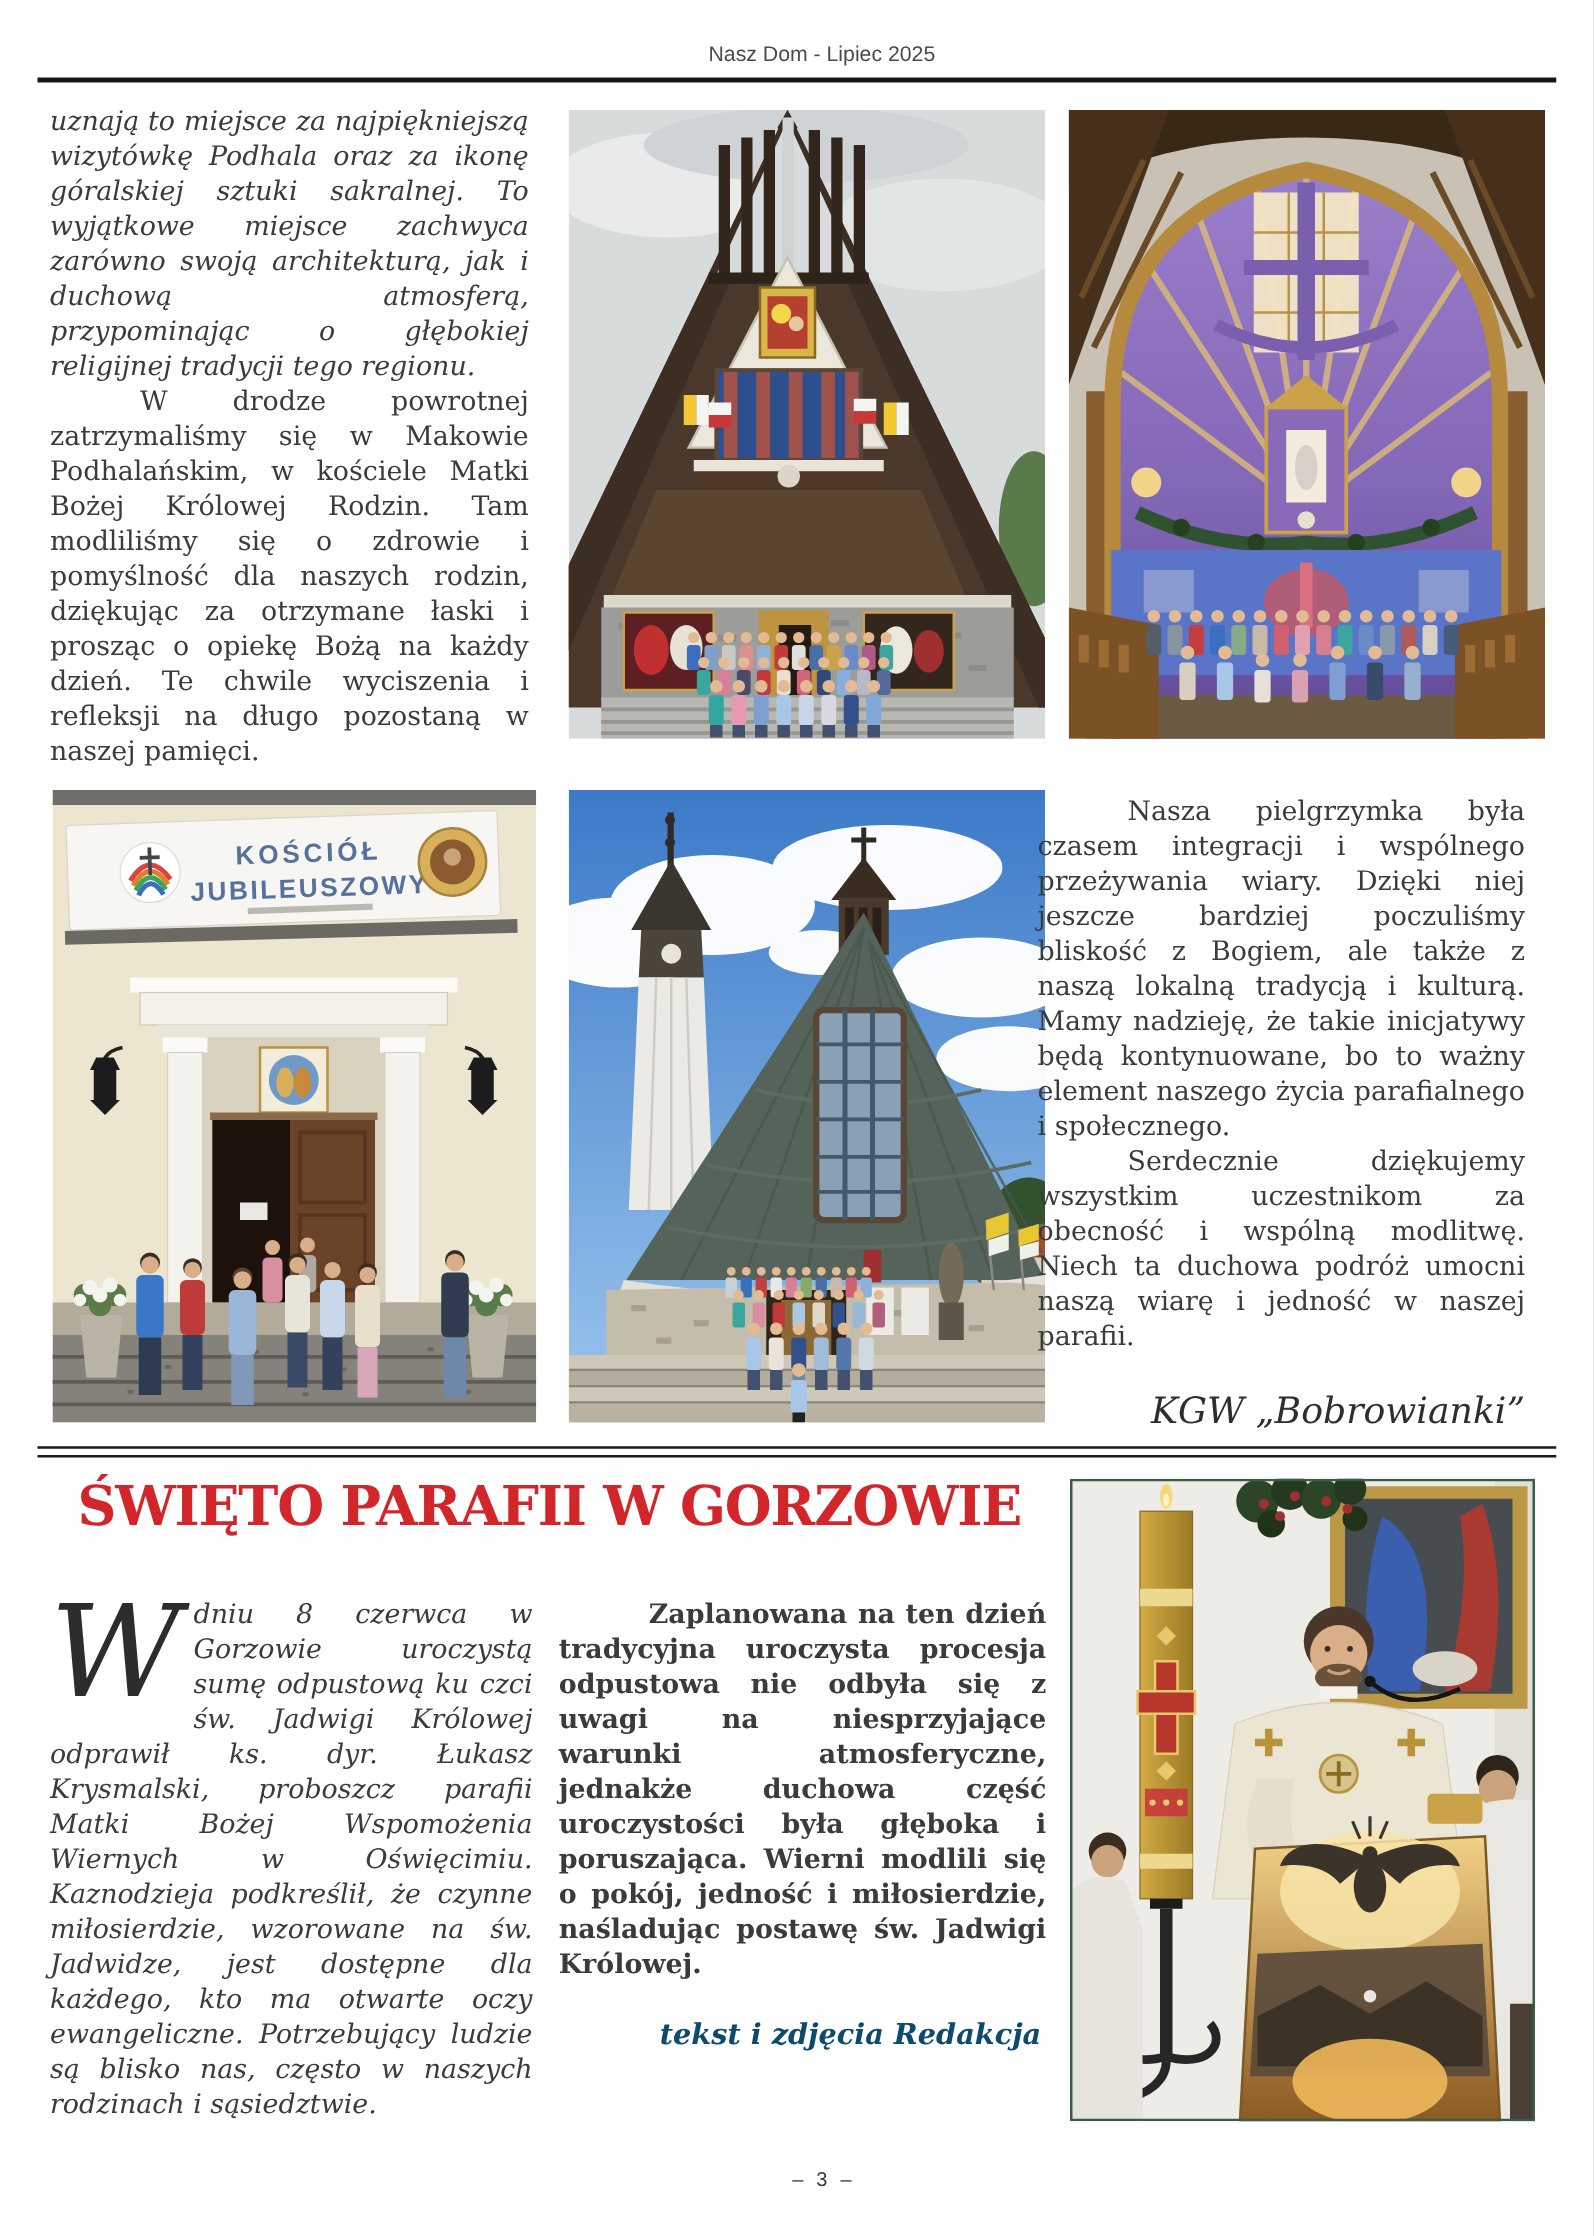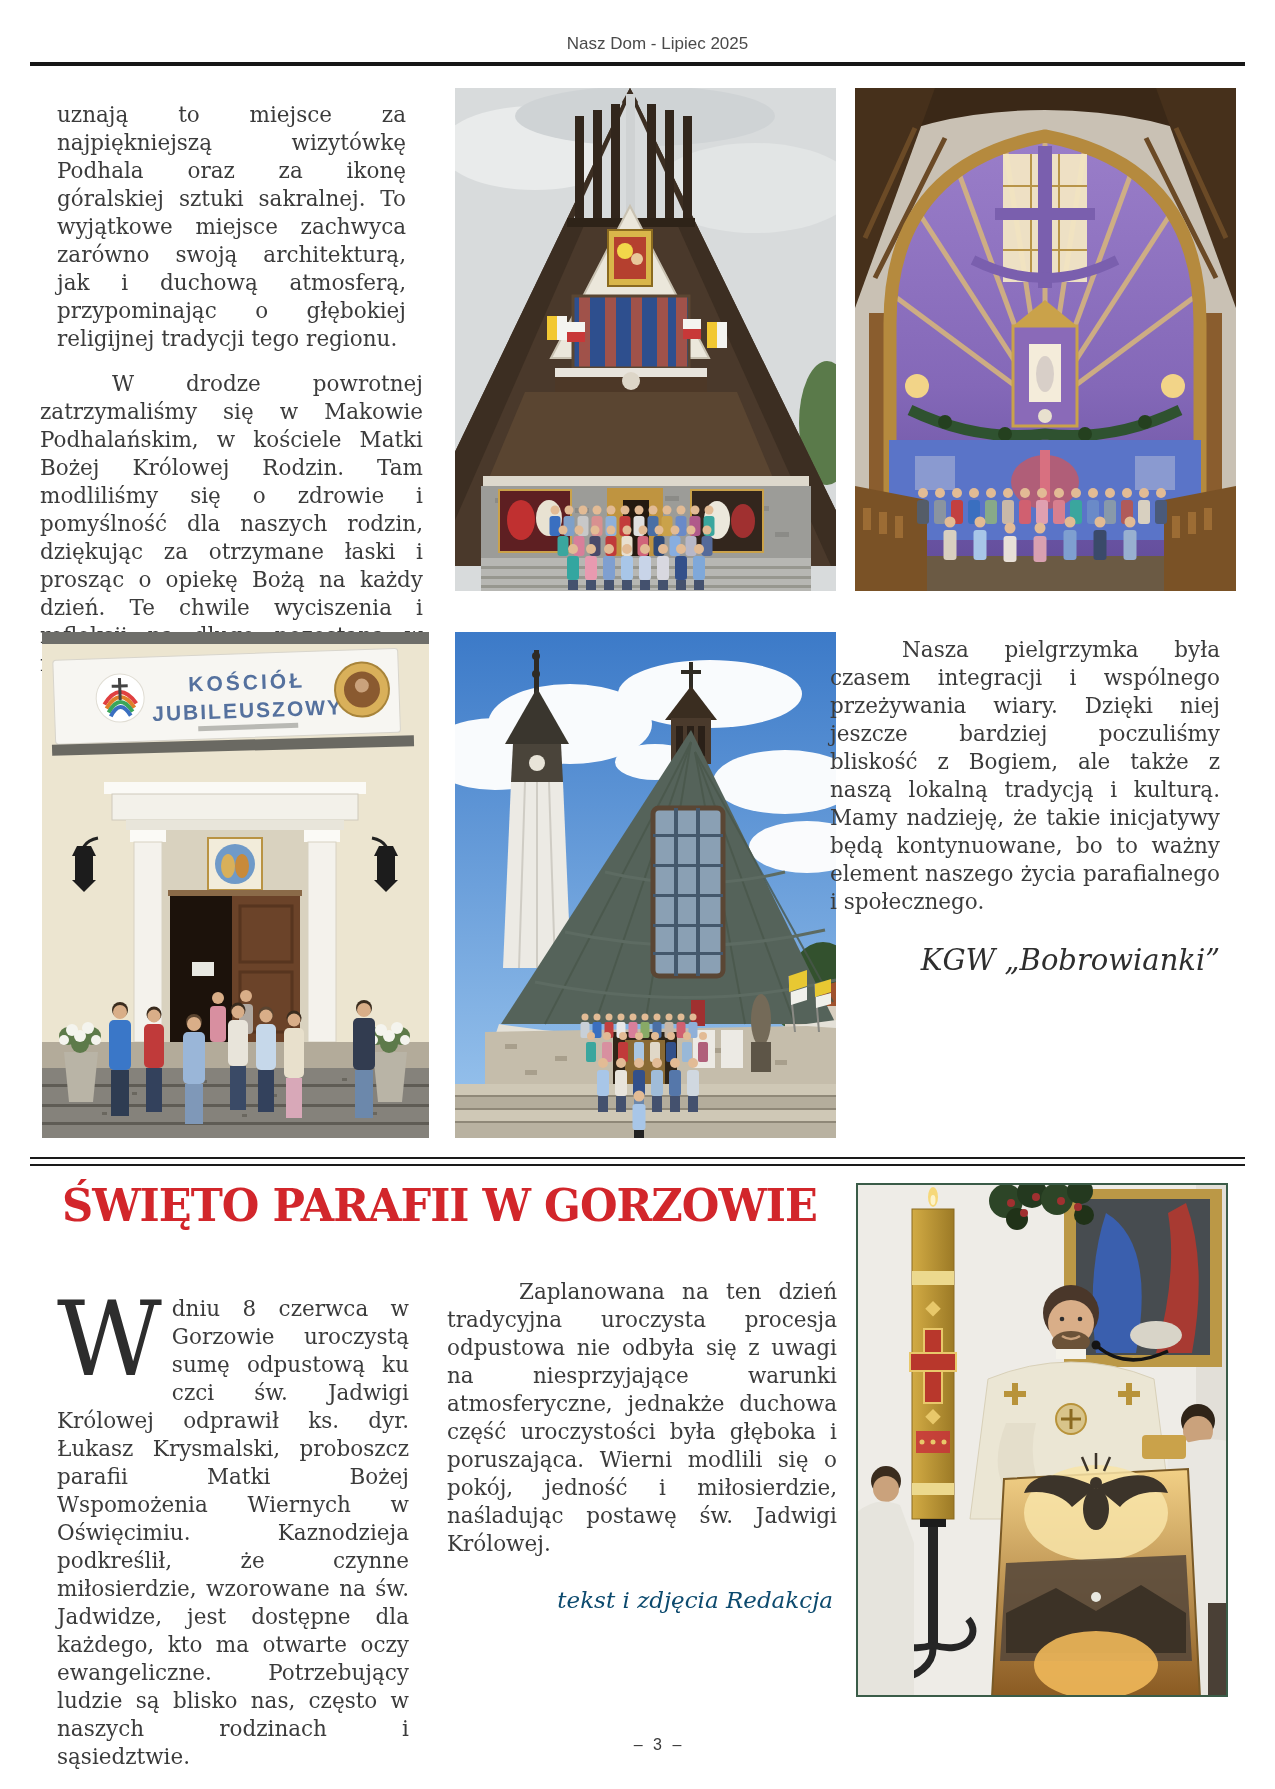--- a/index.html
+++ b/index.html
@@ -3,21 +3,21 @@
 <meta charset="utf-8">
 <style>
   html,body{margin:0;padding:0;background:#888;}
   .page{position:relative;width:1275px;height:1789px;background:#ffffff;margin:0 auto;overflow:hidden;
         font-family:"DejaVu Serif",serif;color:#3b3b3b;padding-left:40px;}
   .masthead{position:absolute;left:0;top:34px;width:100%;text-align:center;
         font-family:"Liberation Sans",sans-serif;font-size:17px;color:#4a4a4a;}
   .head-rule{position:absolute;left:30px;top:62px;width:1215px;height:4px;background:#161616;}
   .col{position:absolute;text-align:justify;font-size:21.5px;line-height:28px;hyphens:auto;}
   .indent{text-indent:72px;margin:0;}
-  .noindent{text-indent:0;margin:17px;}
+  .noindent{text-indent:0;margin:0;font-style:italic;}
   .sig{margin-top:30px;text-align:right;font-style:italic;font-size:29px;color:#2e2e2e;}
   .byline{margin-top:28px;text-align:right;font-style:italic;font-size:23px;color:#0c4a6e;padding-right:4px;}
   .divider{position:absolute;left:30px;top:1157px;width:1215px;height:5px;
         border-top:2px solid #1a1a1a;border-bottom:2px solid #1a1a1a;}
   .headline{position:absolute;left:62px;top:1180px;width:780px;
         font-family:"DejaVu Serif",serif;font-weight:bold;font-size:44px;line-height:52px;
         color:#d2262b;letter-spacing:-1px;transform:scaleX(.98);transform-origin:left;}
   .dropcap{float:left;font-size:102px;line-height:82px;padding:4px 10px 0 0;color:#2d2d2d;}
   figure{position:absolute;margin:0;padding:0;}
   figure svg{display:block;width:100%;height:100%;}
@@ -758,32 +758,33 @@
             <circle cy="-8" r="5.5" fill="#e2bb95"></circle>
             <rect x="-6.5" width="13" height="26" rx="3" fill="#a8c6e8"></rect>
             <rect x="-5" y="26" width="10" height="8" fill="#222222"></rect>
           </g>
       </g>
     </svg>
   </figure>
 
   <div class="col" style="left:830px;top:636px;width:390px;">
     <p class="indent">Nasza pielgrzymka była czasem integracji i wspólnego przeżywania wiary. Dzięki niej jeszcze bardziej poczuliśmy bliskość z Bogiem, ale także z naszą lokalną tradycją i kulturą. Mamy nadzieję, że takie inicjatywy będą kontynuowane, bo to ważny element naszego życia parafialnego i społecznego.</p>
+    <p class="indent">Serdecznie dziękujemy wszystkim uczestnikom za obecność i wspólną modlitwę. Niech ta duchowa podróż umocni naszą wiarę i jedność w naszej parafii.</p>
     <div class="sig">KGW „Bobrowianki”</div>
   </div>
 
   <div class="divider"></div>
 
   <h1 class="headline" style="margin:0;">ŚWIĘTO PARAFII W GORZOWIE</h1>
 
   <div class="col" style="left:40px;top:1278px;width:386px;">
     <p class="noindent"><span class="dropcap">W</span><span>dniu 8 czerwca w Gorzowie uroczystą sumę odpustową ku czci św. Jadwigi Królowej odprawił ks. dyr. Łukasz Krysmalski, proboszcz parafii Matki Bożej Wspomożenia Wiernych w Oświęcimiu. Kaznodzieja podkreślił, że czynne miłosierdzie, wzorowane na św. Jadwidze, jest dostępne dla każdego, kto ma otwarte oczy ewangeliczne. Potrzebujący ludzie są blisko nas, często w naszych rodzinach i sąsiedztwie.</span></p>
   </div>
 
-  <div class="col" style="left:447px;top:1278px;width:390px;">
+  <div class="col" style="left:447px;top:1278px;width:390px;font-weight:bold;">
     <p class="indent">Zaplanowana na ten dzień tradycyjna uroczysta procesja odpustowa nie odbyła się z uwagi na niesprzyjające warunki atmosferyczne, jednakże duchowa część uroczystości była głęboka i poruszająca. Wierni modlili się o pokój, jedność i miłosierdzie, naśladując postawę św. Jadwigi Królowej.</p>
     <div class="byline">tekst i zdjęcia Redakcja</div>
   </div>
 
   <figure style="left:856px;top:1183px;width:372px;height:514px;">
     <svg viewBox="0 0 372 514" preserveAspectRatio="none">
       <defs>
         <linearGradient id="p5c" x1="0" y1="0" x2="1" y2="0">
           <stop offset="0" stop-color="#d2ab44"></stop>
             <stop offset="1" stop-color="#9c7a26"></stop>

